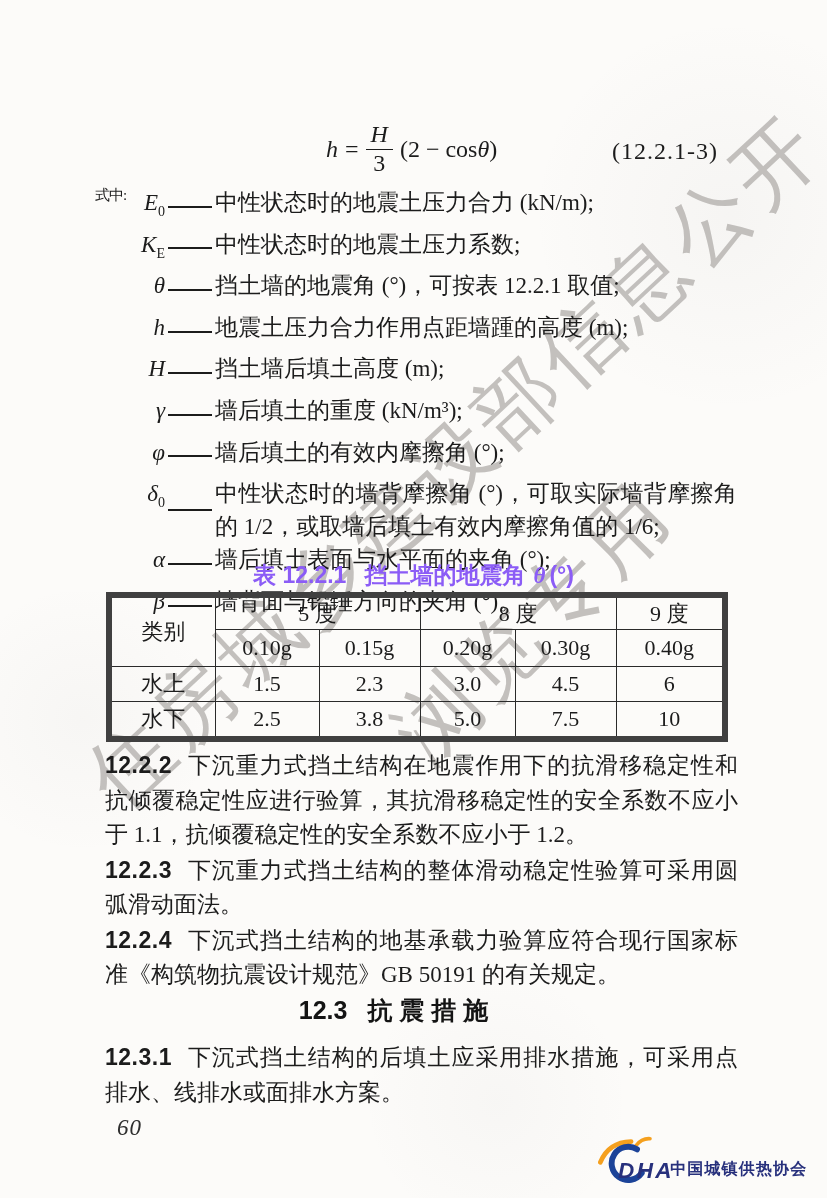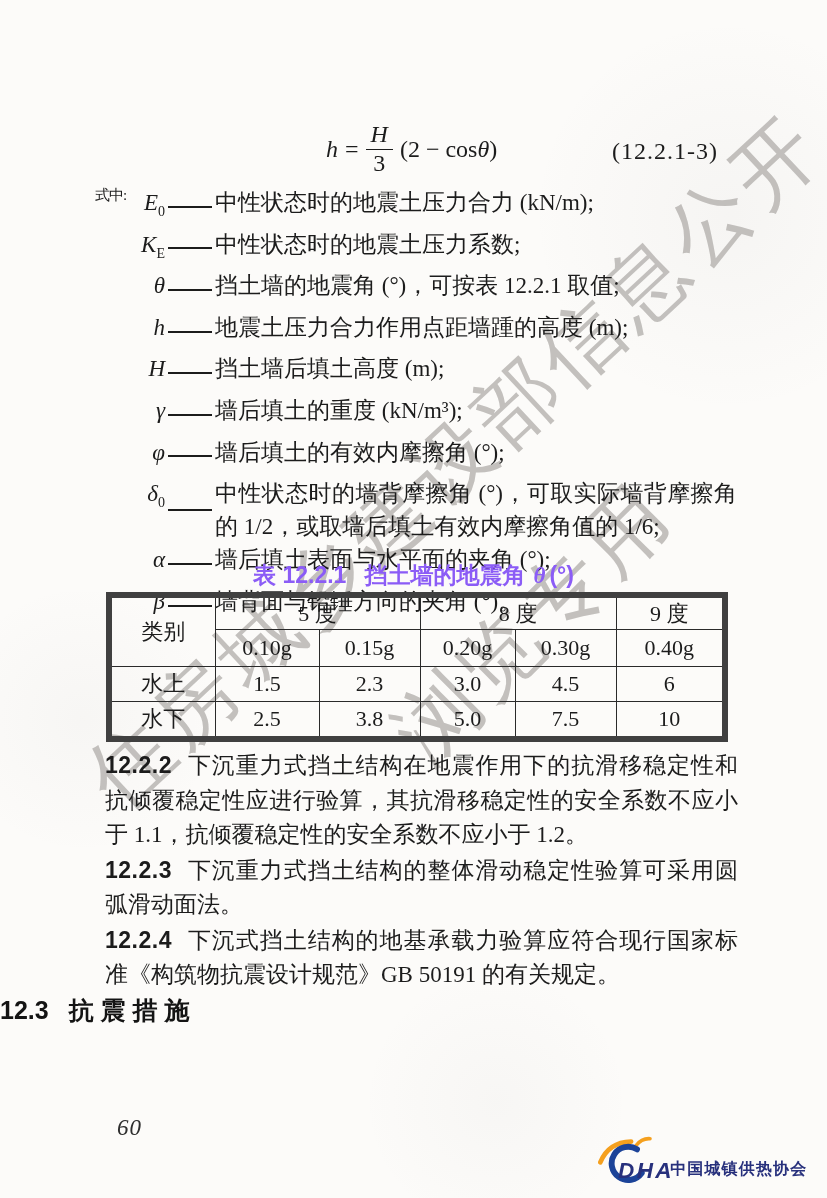--- a/index.html
+++ b/index.html
@@ -66,21 +66,21 @@
   }
   table.data{border:6px solid #404040;}
   .rh1 td{height:31px;}
   .rh2 td{height:36px;}
   .rb td{height:34px;}
   
   .clauses{position:absolute;left:105px;top:748px;width:633px;font-size:23px;}
   .clauses p{margin:0;line-height:34.5px;text-align:justify;}
   .cnum{font-family:"Liberation Sans","DejaVu Sans",sans-serif;font-weight:bold;margin-right:15px;letter-spacing:.5px;margin-top:16px;}
   .sec-head{
-    position:absolute;left:0;top:994px;width:787px;
+    position:absolute;left:0;top:994px;width:787px;text-align:center;
     font-family:"Liberation Sans","DejaVu Sans",sans-serif;font-weight:bold;font-size:25px;color:#141414;
   }
   .sec-head .snum{margin-right:20px;}
   .clauses2{position:absolute;left:105px;top:1040px;width:633px;font-size:23px;}
   .clauses2 p{margin:0;line-height:34.5px;text-align:justify;}
   
   .pagenum{position:absolute;left:117px;top:1115px;font-size:23px;font-style:italic;color:#2e2e2e;letter-spacing:1px;}
   .logo{position:absolute;right:10px;top:1136px;width:225px;height:48px;}
 </style>
 </head>
@@ -228,20 +228,23 @@
     <div class="clauses">
       <p><b class="cnum">12.2.2</b><span>下沉重力式挡土结构在地震作用下的抗滑移稳定性和抗倾覆稳定性应进行验算，其抗滑移稳定性的安全系数不应小于 1.1，抗倾覆稳定性的安全系数不应小于 1.2。</span></p>
       <p><b class="cnum">12.2.3</b><span>下沉重力式挡土结构的整体滑动稳定性验算可采用圆弧滑动面法。</span></p>
       <p><b class="cnum">12.2.4</b><span>下沉式挡土结构的地基承载力验算应符合现行国家标准《构筑物抗震设计规范》GB 50191 的有关规定。</span></p>
     </div>
 
     <div class="sec-head">
       <span class="snum">12.3</span><span>抗 震 措 施</span>
     </div>
 
+    <div class="clauses2">
+      <p><b class="cnum">12.3.1</b><span>下沉式挡土结构的后填土应采用排水措施，可采用点排水、线排水或面排水方案。</span></p>
+    </div>
 
     <div class="pagenum">60</div>
 
     <svg class="logo" viewBox="0 0 380 80" xmlns="http://www.w3.org/2000/svg">
       <path d="M14 44 Q 28 10 66 9" fill="none" stroke="#f5a01e" stroke-width="8" stroke-linecap="round"></path>
       <path d="M74 16 Q 84 3 98 4" fill="none" stroke="#f5a01e" stroke-width="6" stroke-linecap="round"></path>
       <path d="M76 22 A 28 28 0 1 0 84 62" fill="none" stroke="#1c4398" stroke-width="10" stroke-linecap="round"></path>
       <text x="44" y="70" font-family="Liberation Sans, DejaVu Sans, sans-serif" font-size="38" font-weight="bold" font-style="italic" letter-spacing="4" fill="#27307c">DHA</text>
       <text x="132" y="64" font-family="Liberation Sans, DejaVu Sans, sans-serif" font-size="27" font-weight="bold" letter-spacing="2" fill="#27307c">中国城镇供热协会</text>
     </svg>

